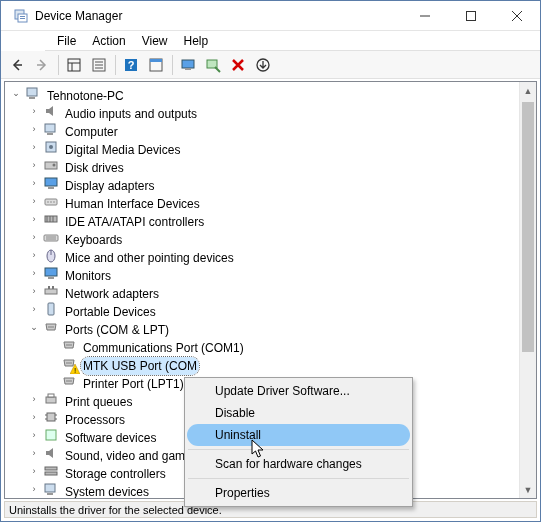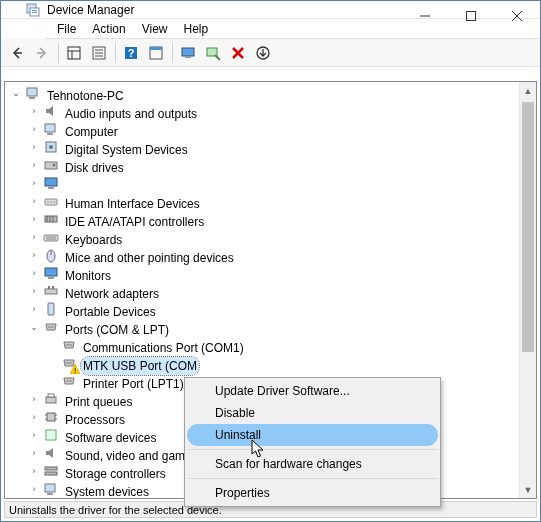--- a/index.html
+++ b/index.html
@@ -9,26 +9,26 @@
     font-size: 12px;
     background: #fff;
     width: 541px;
     height: 522px;
     overflow: hidden;
     position: relative;
     border: 1px solid #5a7ca8;
   }
   
   .titlebar {
-    height: 18px;
+    height: 30px;
     background: #fff;
     border-bottom: 1px solid #e5e5e5;
     display: flex;
     align-items: center;
-    padding: 0 0 0 24px;
+    padding: 0 0 0 12px;
   }
   .titlebar .app-icon {
     width: 16px; height: 16px; margin-right: 6px;
     position: relative;
   }
   .titlebar .title { flex: 1; font-size: 12px; }
   .win-controls { display: flex; height: 100%; }
   .win-btn {
     width: 46px; height: 30px;
     display: flex; align-items: center; justify-content: center;
@@ -130,21 +130,21 @@
     border: 1px solid #d4d0c8;
     background: #f0f0f0;
     font-size: 11px;
     padding: 1px 4px;
     display: flex; align-items: center; margin-top: 9px;
   }
   
   .context-menu {
     position: absolute;
     top: 376px; left: 183px;
-    width: 257px;
+    width: 229px;
     background: #f0f0f0;
     border: 1px solid #a0a0a0;
     box-shadow: 2px 3px 4px rgba(0,0,0,0.25);
     padding: 2px;
     font-size: 12px;
     z-index: 50;
   }
   .cm-item {
     padding: 4px 20px 4px 28px;
     white-space: nowrap;
@@ -298,36 +298,37 @@
             <rect x="4" y="12" width="6" height="2" fill="#999"></rect>
           </svg></span>
         <span class="label-span">Computer</span>
       </div>
       <div class="row indent-1">
         <span class="expander">›</span>
         <span class="dev-icon"><svg width="16" height="16">
             <rect x="3" y="3" width="10" height="10" fill="#cde" stroke="#678"></rect>
             <circle cx="8" cy="8" r="2" fill="#678"></circle>
           </svg></span>
-        <span class="label-span">Digital System Devices</span>
+        <span class="label-span">Digital Media Devices</span>
       </div>
       <div class="row indent-1">
         <span class="expander">›</span>
         <span class="dev-icon"><svg width="16" height="16">
             <rect x="2" y="5" width="12" height="7" fill="#ccc" stroke="#777"></rect>
             <circle cx="11" cy="8" r="1.5" fill="#777"></circle>
           </svg></span>
         <span class="label-span">Disk drives</span>
       </div>
       <div class="row indent-1">
         <span class="expander">›</span>
         <span class="dev-icon"><svg width="16" height="16">
             <rect x="2" y="3" width="12" height="8" fill="#5aa0e6" stroke="#356"></rect>
             <rect x="5" y="12" width="6" height="2" fill="#999"></rect>
           </svg></span>
+        <span class="label-span">Display adapters</span>
       </div>
       <div class="row indent-1">
         <span class="expander">›</span>
         <span class="dev-icon"><svg width="16" height="16">
             <rect x="2" y="6" width="12" height="6" rx="1" fill="#ddd" stroke="#888"></rect>
             <circle cx="5" cy="9" r="0.8" fill="#888"></circle>
             <circle cx="8" cy="9" r="0.8" fill="#888"></circle>
             <circle cx="11" cy="9" r="0.8" fill="#888"></circle>
           </svg></span>
         <span class="label-span">Human Interface Devices</span>

